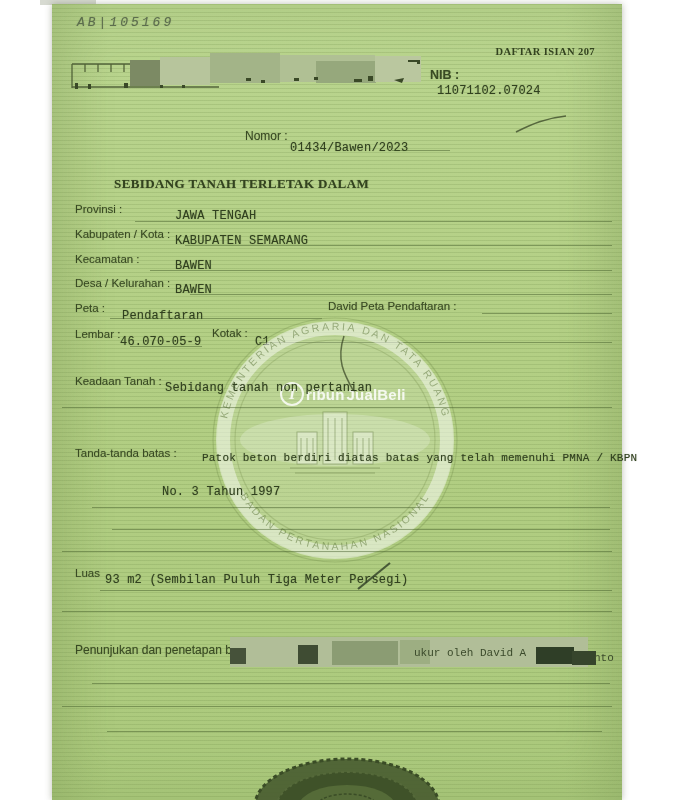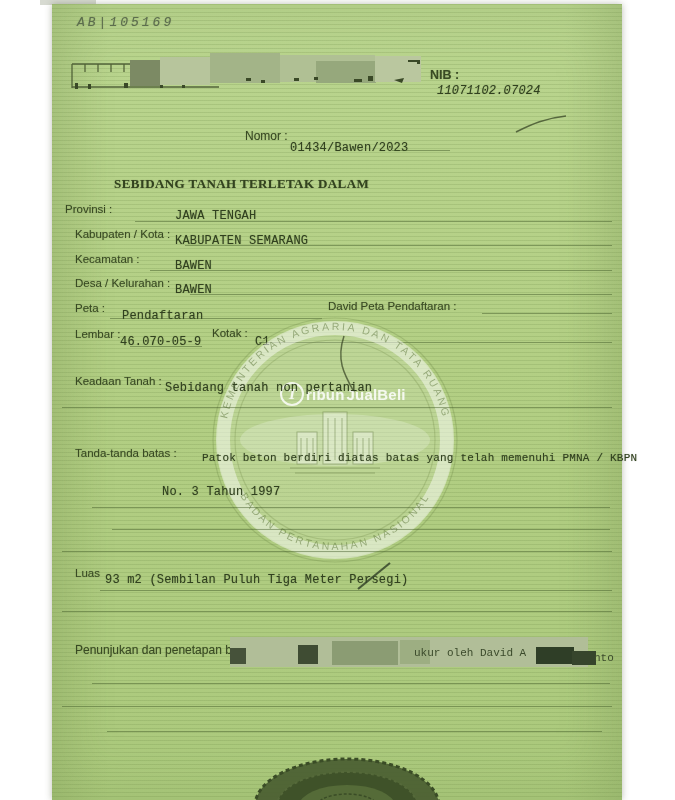--- a/index.html
+++ b/index.html
@@ -93,34 +93,35 @@
         <rect x="230" y="26" width="5" height="3"></rect>
           <rect x="250" y="25" width="4" height="3"></rect>
         <rect x="290" y="27" width="8" height="3"></rect>
           <rect x="304" y="24" width="5" height="5"></rect>
         <path d="M344,8 h12 v4 h-3 v-2 h-9 z"></path>
         <path d="M330,28 l10,-2 -2,5 z"></path>
       </g>
     </svg>
   </div>
 
+  <div class="abs formcode" style="left:300px;top:42px;width:243px;text-align:right;">DAFTAR ISIAN 207</div>
   <div class="abs lbl bold" style="left:378px;top:64px;font-size:12.5px;">NIB :</div>
-  <div class="abs val" style="left:385px;top:80px;font-style:italic;">11071102.07024</div>
+  <div class="abs val" style="left:385px;top:80px;">11071102.07024</div>
 
   <svg class="abs" style="left:460px;top:106px;" width="60" height="28">
     <path d="M4,22 C20,14 34,8 54,6" stroke="#3e4e2a" stroke-width="1.6" fill="none" opacity="0.8"></path>
   </svg>
 
   <div class="abs lbl" style="left:193px;top:125px;font-size:12px;">Nomor :</div>
   <div class="abs val" style="left:238px;top:137px;">01434/Bawen/2023</div>
   <div class="rule" style="left:340px;top:146px;width:58px;"></div>
 
   <div class="abs heading" style="left:62px;top:172px;">SEBIDANG TANAH TERLETAK DALAM</div>
 
-  <div class="abs lbl" style="left:13px;top:199px;">Provinsi :</div>
+  <div class="abs lbl" style="left:23px;top:199px;">Provinsi :</div>
   <div class="abs val" style="left:123px;top:205px;">JAWA TENGAH</div>
   <div class="rule" style="left:83px;top:217px;width:477px;"></div>
 
   <div class="abs lbl" style="left:23px;top:224px;">Kabupaten / Kota :</div>
   <div class="abs val" style="left:123px;top:230px;">KABUPATEN SEMARANG</div>
   <div class="rule" style="left:133px;top:241px;width:427px;"></div>
 
   <div class="abs lbl" style="left:23px;top:249px;">Kecamatan :</div>
   <div class="abs val" style="left:123px;top:255px;">BAWEN</div>
   <div class="rule" style="left:98px;top:266px;width:462px;"></div>

